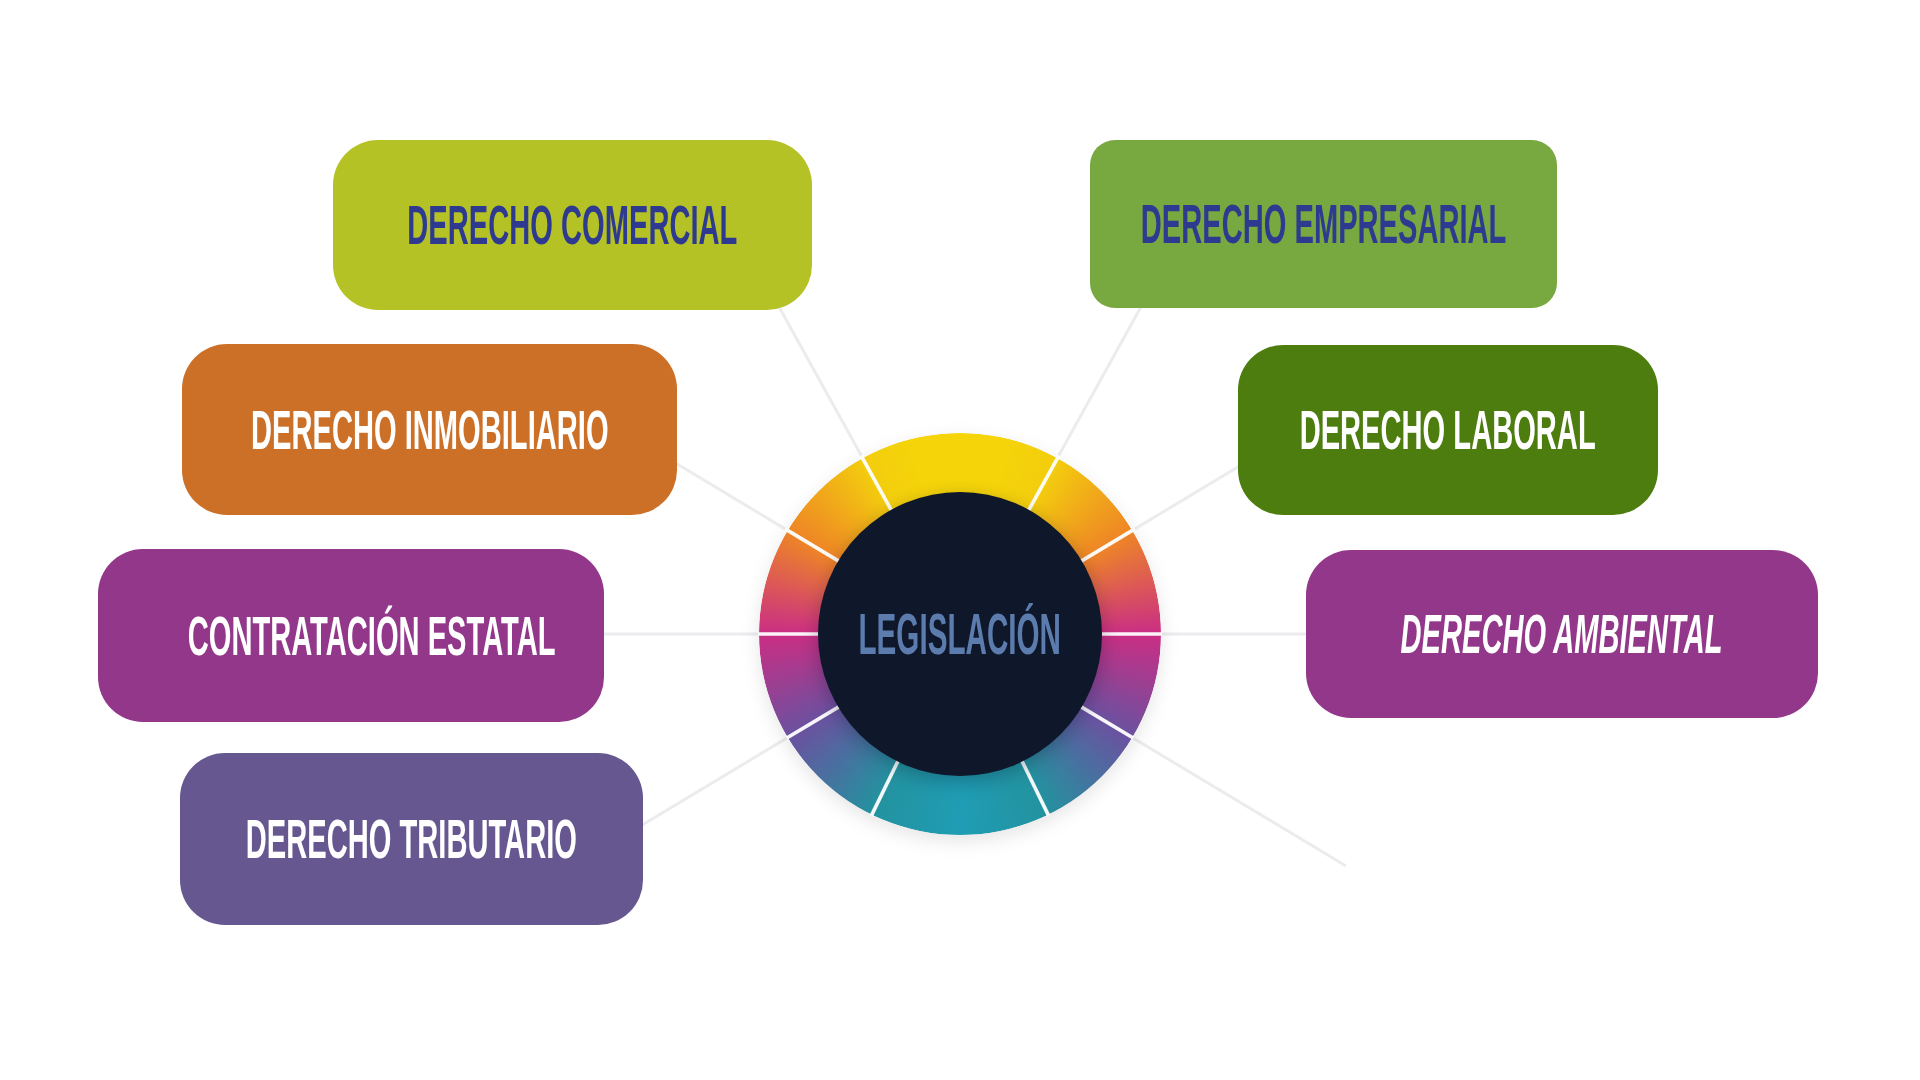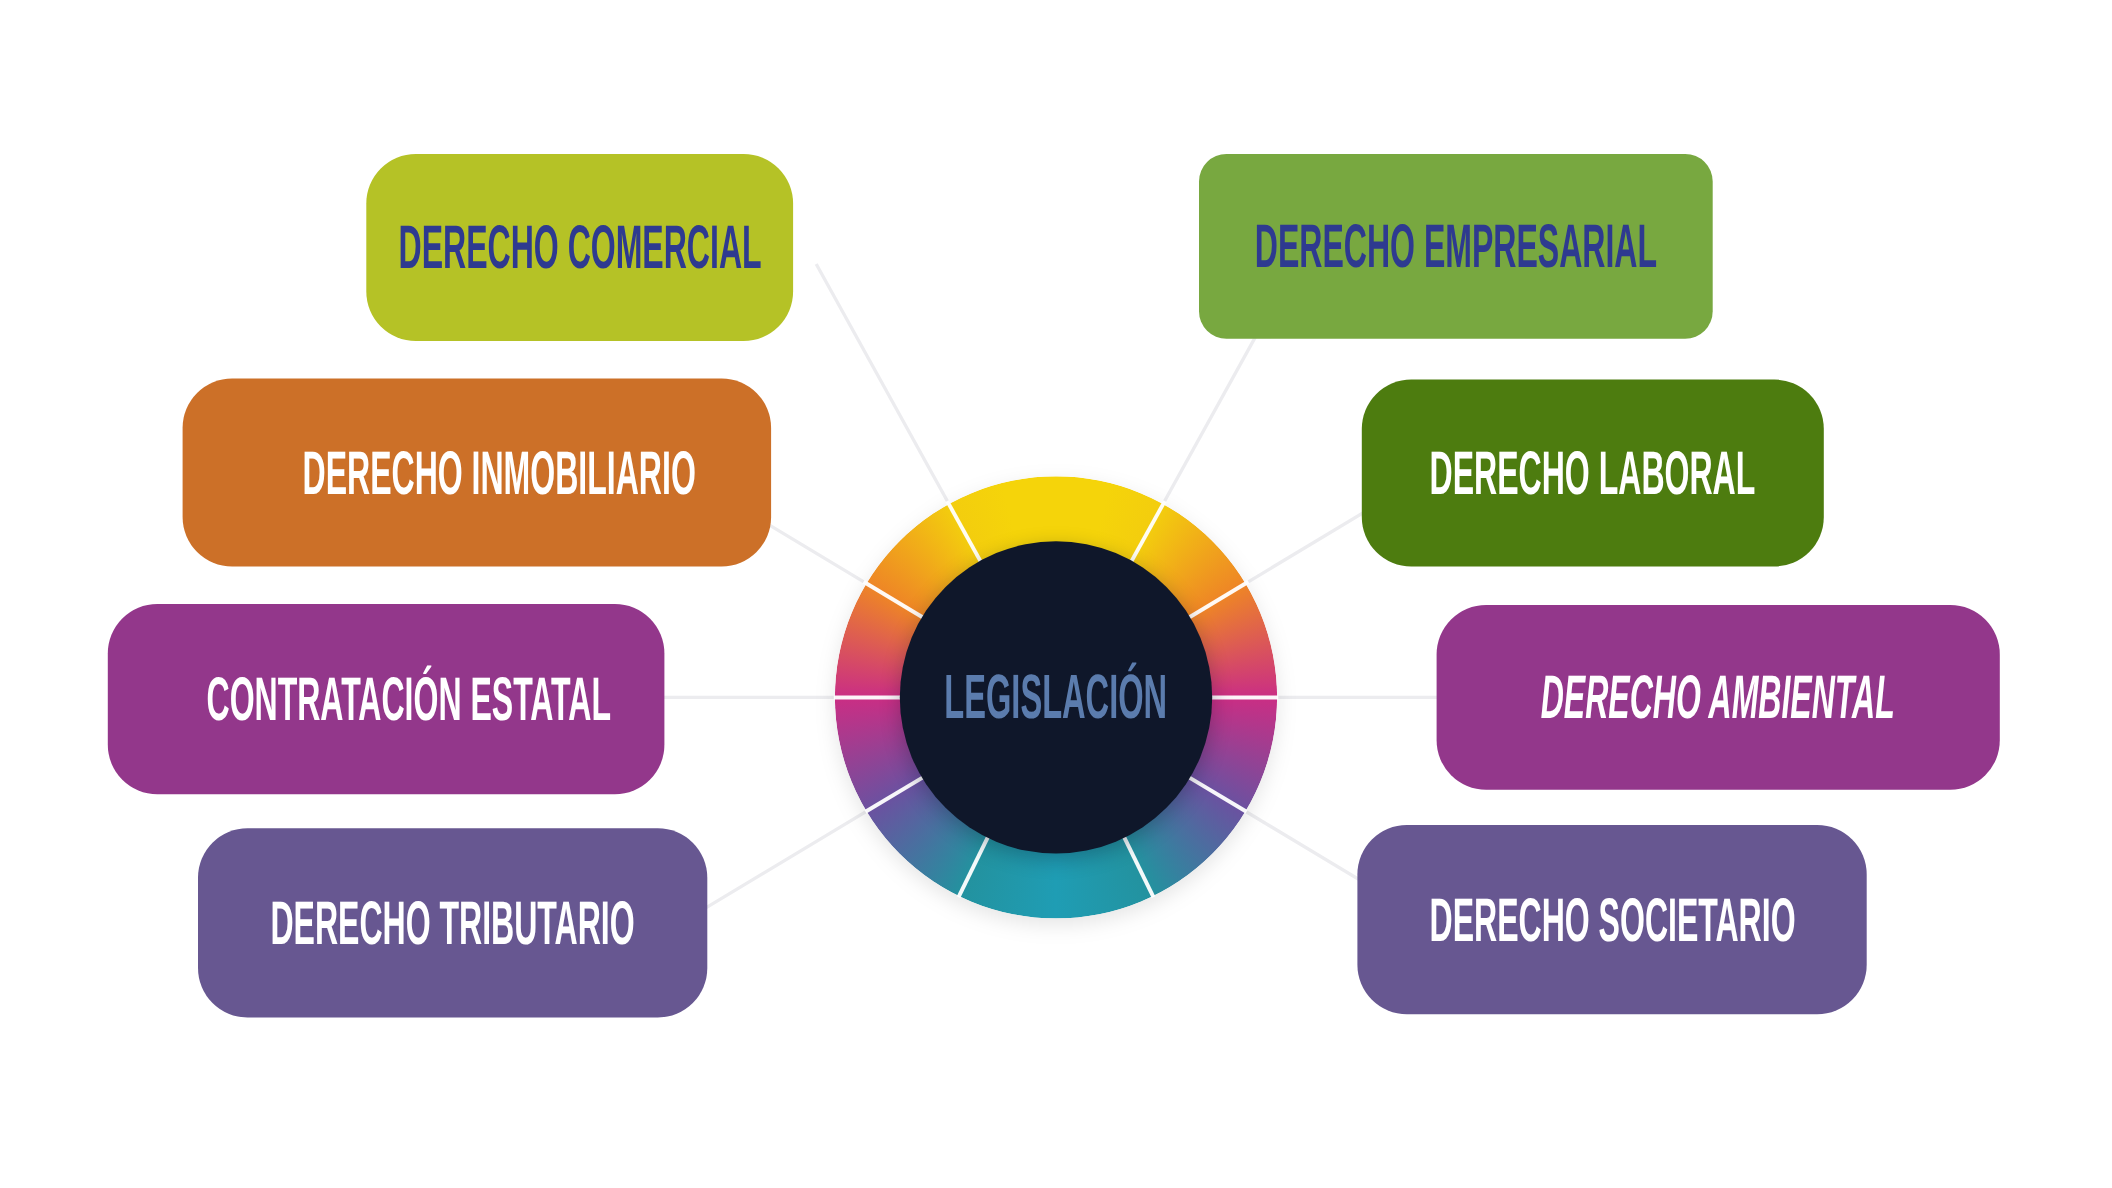--- a/index.html
+++ b/index.html
@@ -45,22 +45,22 @@
     display:inline-block;font-weight:700;font-size:56px;line-height:1;
     letter-spacing:0;white-space:nowrap;transform:scaleX(0.52);transform-origin:center center;
     text-transform:uppercase;
   }
   #center-label{font-size:57px;}
   
   .node{
     position:absolute;z-index:3;border-radius:45px;
     display:flex;align-items:center;justify-content:center;
   }
-  .pos-0{left:333px; top:140px; width:388px;height:170px;}
-  .pos-1{left:166px; top:344px; width:495px;height:171px;padding-left:40px;}
+  .pos-0{left:333px; top:140px; width:479px;height:170px;}
+  .pos-1{left:182px; top:344px; width:495px;height:171px;}
   .pos-2{left:98px;  top:549px; width:464px;height:173px;padding-left:42px;}
   .pos-3{left:180px; top:753px; width:463px;height:172px;}
   .pos-4{left:1090px;top:140px; width:467px;height:168px;border-radius:25px;}
   .pos-5{left:1238px;top:345px; width:420px;height:170px;}
   .pos-6{left:1306px;top:550px; width:512px;height:168px;font-style:italic;}
   .pos-7{left:1234px;top:750px; width:463px;height:172px;}
 </style>
 </head>
 <body>
 
@@ -111,17 +111,14 @@
   </div>
   <div class="node pos-4" style="background: rgb(120, 168, 64);">
     <span class="clabel" style="color: rgb(46, 58, 144);">DERECHO EMPRESARIAL</span>
   </div>
   <div class="node pos-5" style="background: #4d7c0f;">
     <span class="clabel" style="color: rgb(255, 255, 255);">DERECHO LABORAL</span>
   </div>
   <div class="node pos-6" style="background: rgb(147, 55, 139);">
     <span class="clabel" style="color: rgb(255, 255, 255);">DERECHO AMBIENTAL</span>
   </div>
-  <div class="node pos-7" style="background: rgb(103, 87, 145);">
-    <span class="clabel" style="color: rgb(255, 255, 255);">DERECHO SOCIETARIO</span>
-  </div>
 
 </div>
 
 </body></html>

